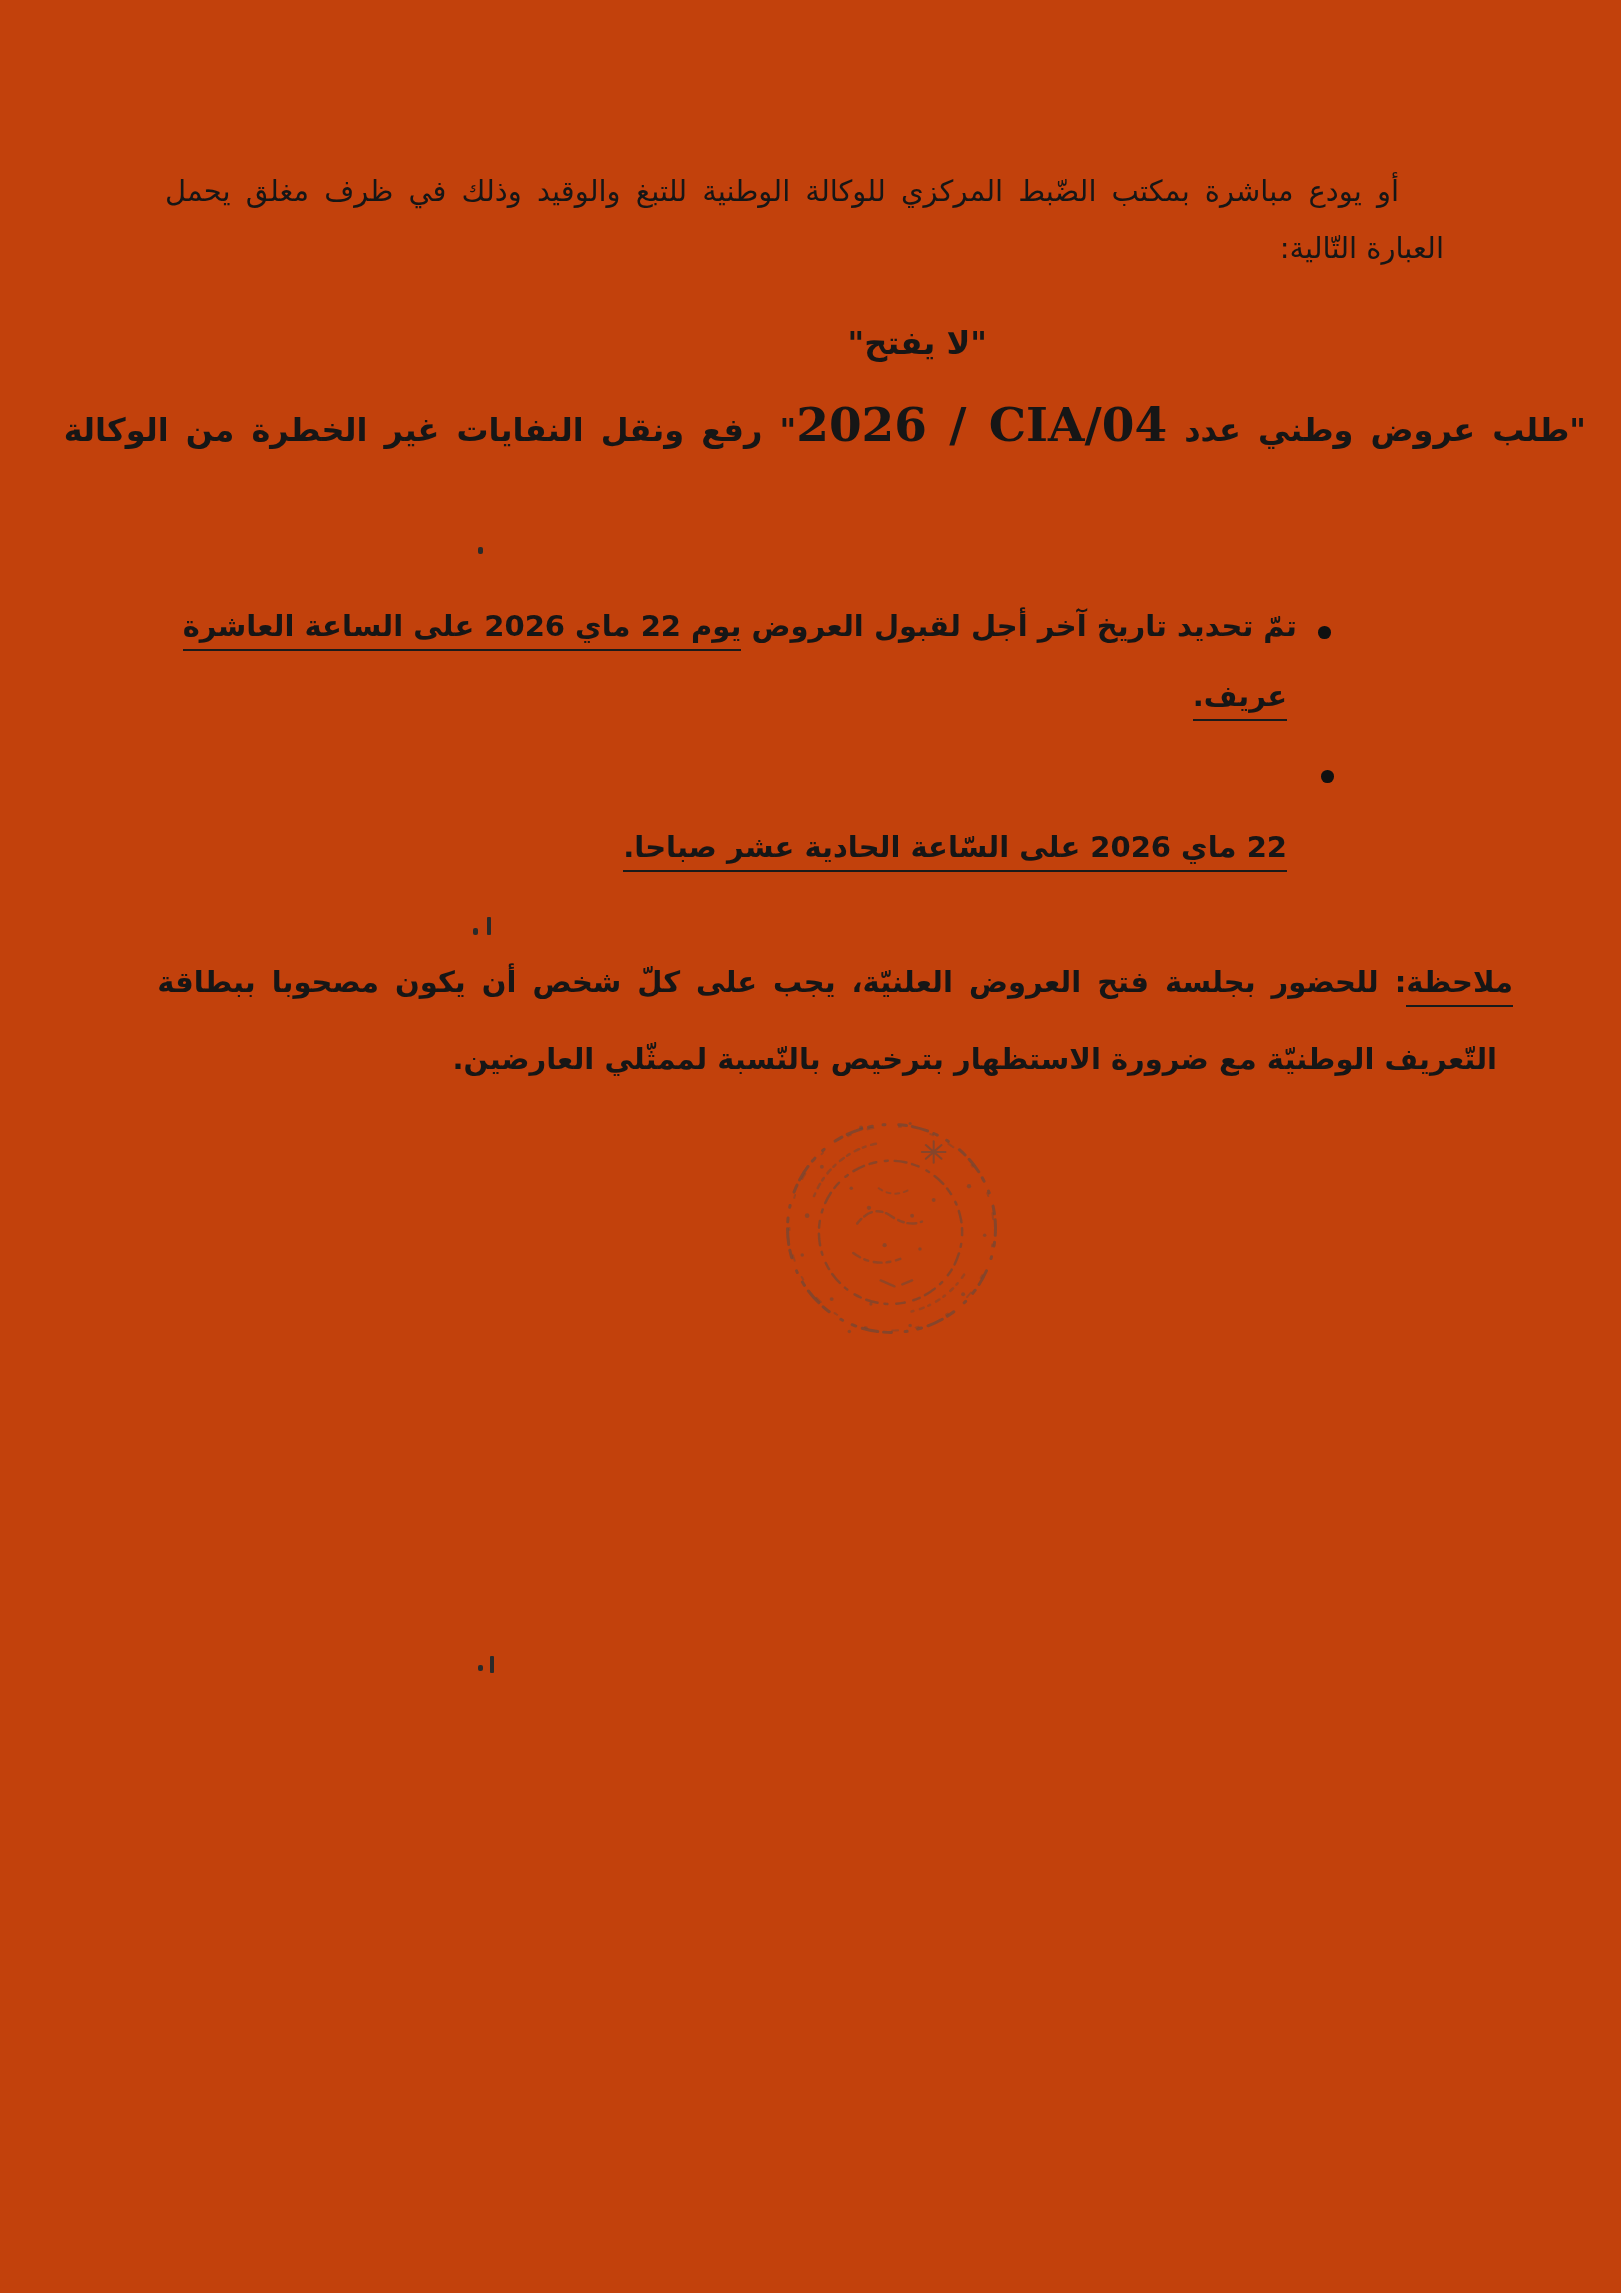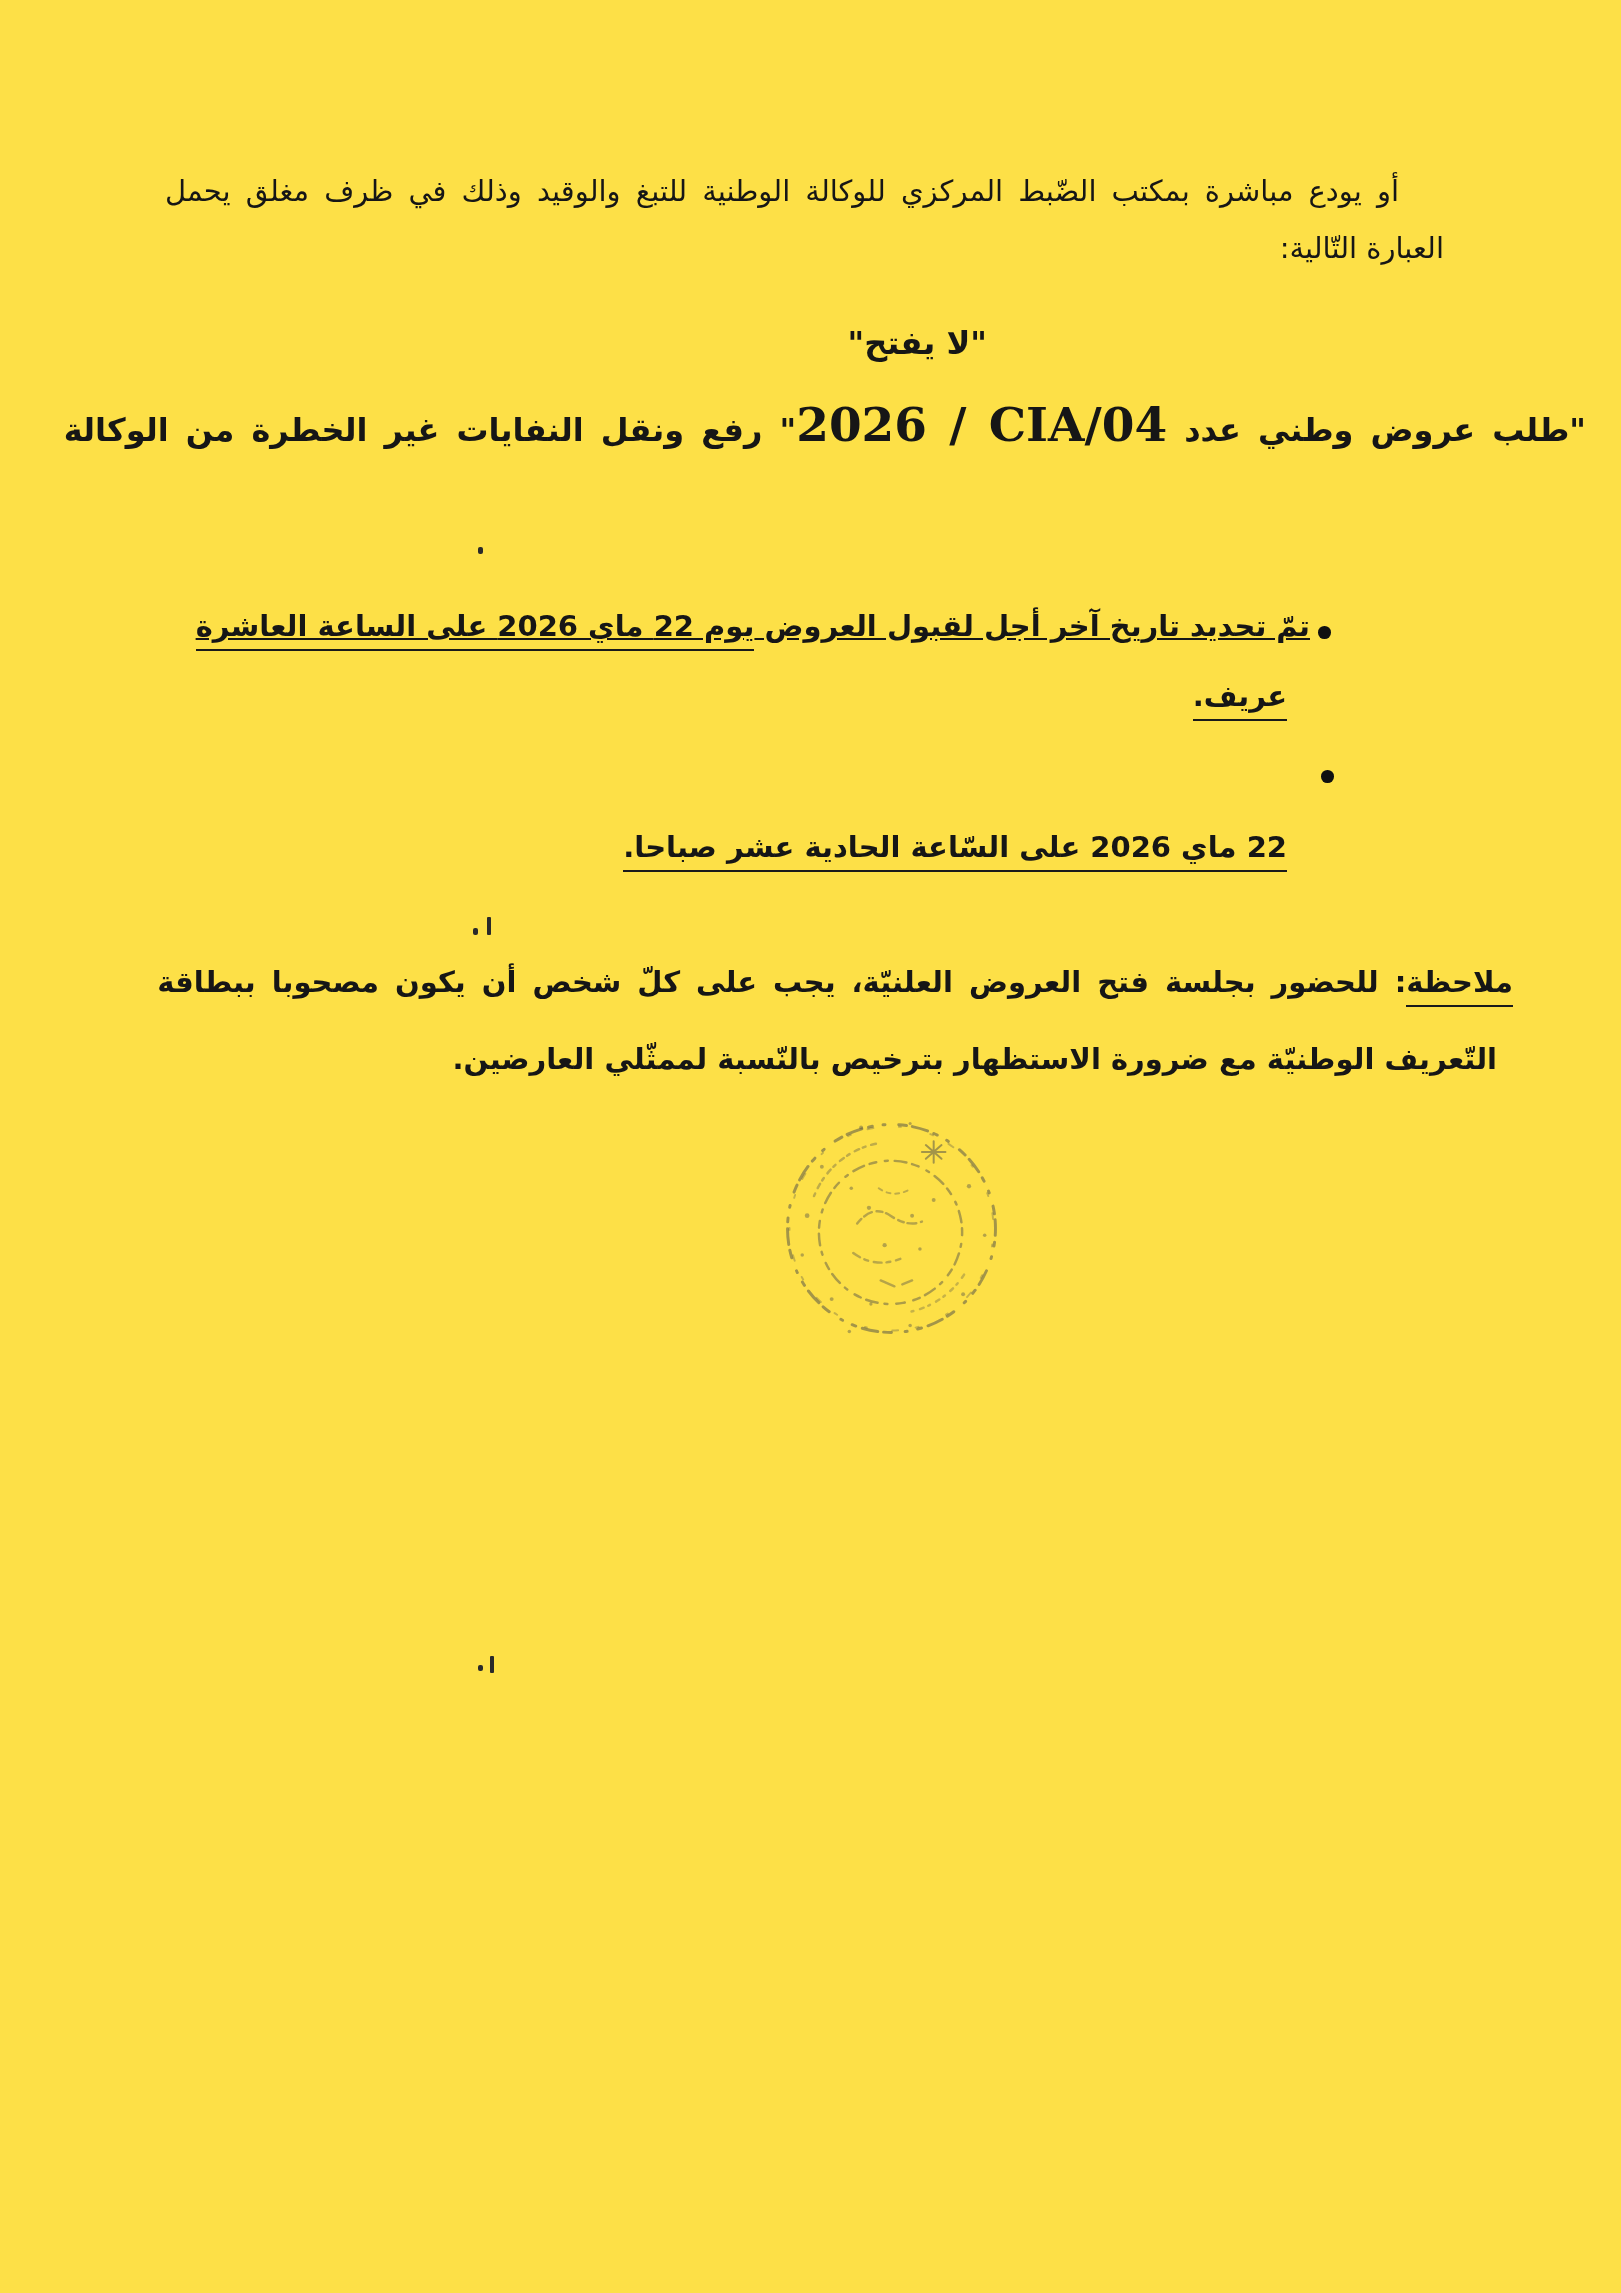--- a/index.html
+++ b/index.html
@@ -1,20 +1,20 @@
 <!DOCTYPE html>
 <html lang="ar"><head>
 <meta charset="utf-8">
 <style>
   html,body{margin:0;padding:0;background:#e8e8e8;}
   .page{
     position:relative;
     width:1621px;height:2294px;
     margin:0 auto;
-    background:#fde047;
+    background:#c2410c;
     font-family:"DejaVu Sans",sans-serif;
     color:#161616;
     overflow:hidden;
   }
   .line{
     position:absolute;
     white-space:nowrap;
     direction:rtl;
     unicode-bidi:isolate;
     font-size:29px;
@@ -45,21 +45,21 @@
   <div class="line" style="top:230px;right:177px;">العبارة التّالية:</div>
 
   <div class="line t" style="top:323px;right:634px;">"لا يفتح"</div>
 
   <div class="line t ws" style="top:394px;right:35px;">
     <span>"طلب عروض وطني عدد </span><span class="ref" dir="ltr">2026 / CIA/04</span><span>‏"  رفع ونقل النفايات غير الخطرة من الوكالة</span>
   </div>
 
 
   <div class="dot" style="top:626px;right:290px;"></div>
-  <div class="line b" style="top:608px;right:311px;text-decoration:underline;">
+  <div class="line b" style="top:608px;right:324px;">
     <span>تمّ تحديد تاريخ آخر أجل لقبول العروض </span><span class="u">يوم 22 ماي 2026 على الساعة العاشرة</span>
   </div>
   <div class="line b" style="top:678px;right:334px;">
     <span class="u">عريف.</span>
   </div>
 
   <div class="dot" style="top:770px;right:287px;"></div>
   <div class="line b" style="top:821px;right:334px;margin-top:8px;">
     <span class="u">22 ماي 2026 على السّاعة الحادية عشر صباحا.</span>
   </div>

